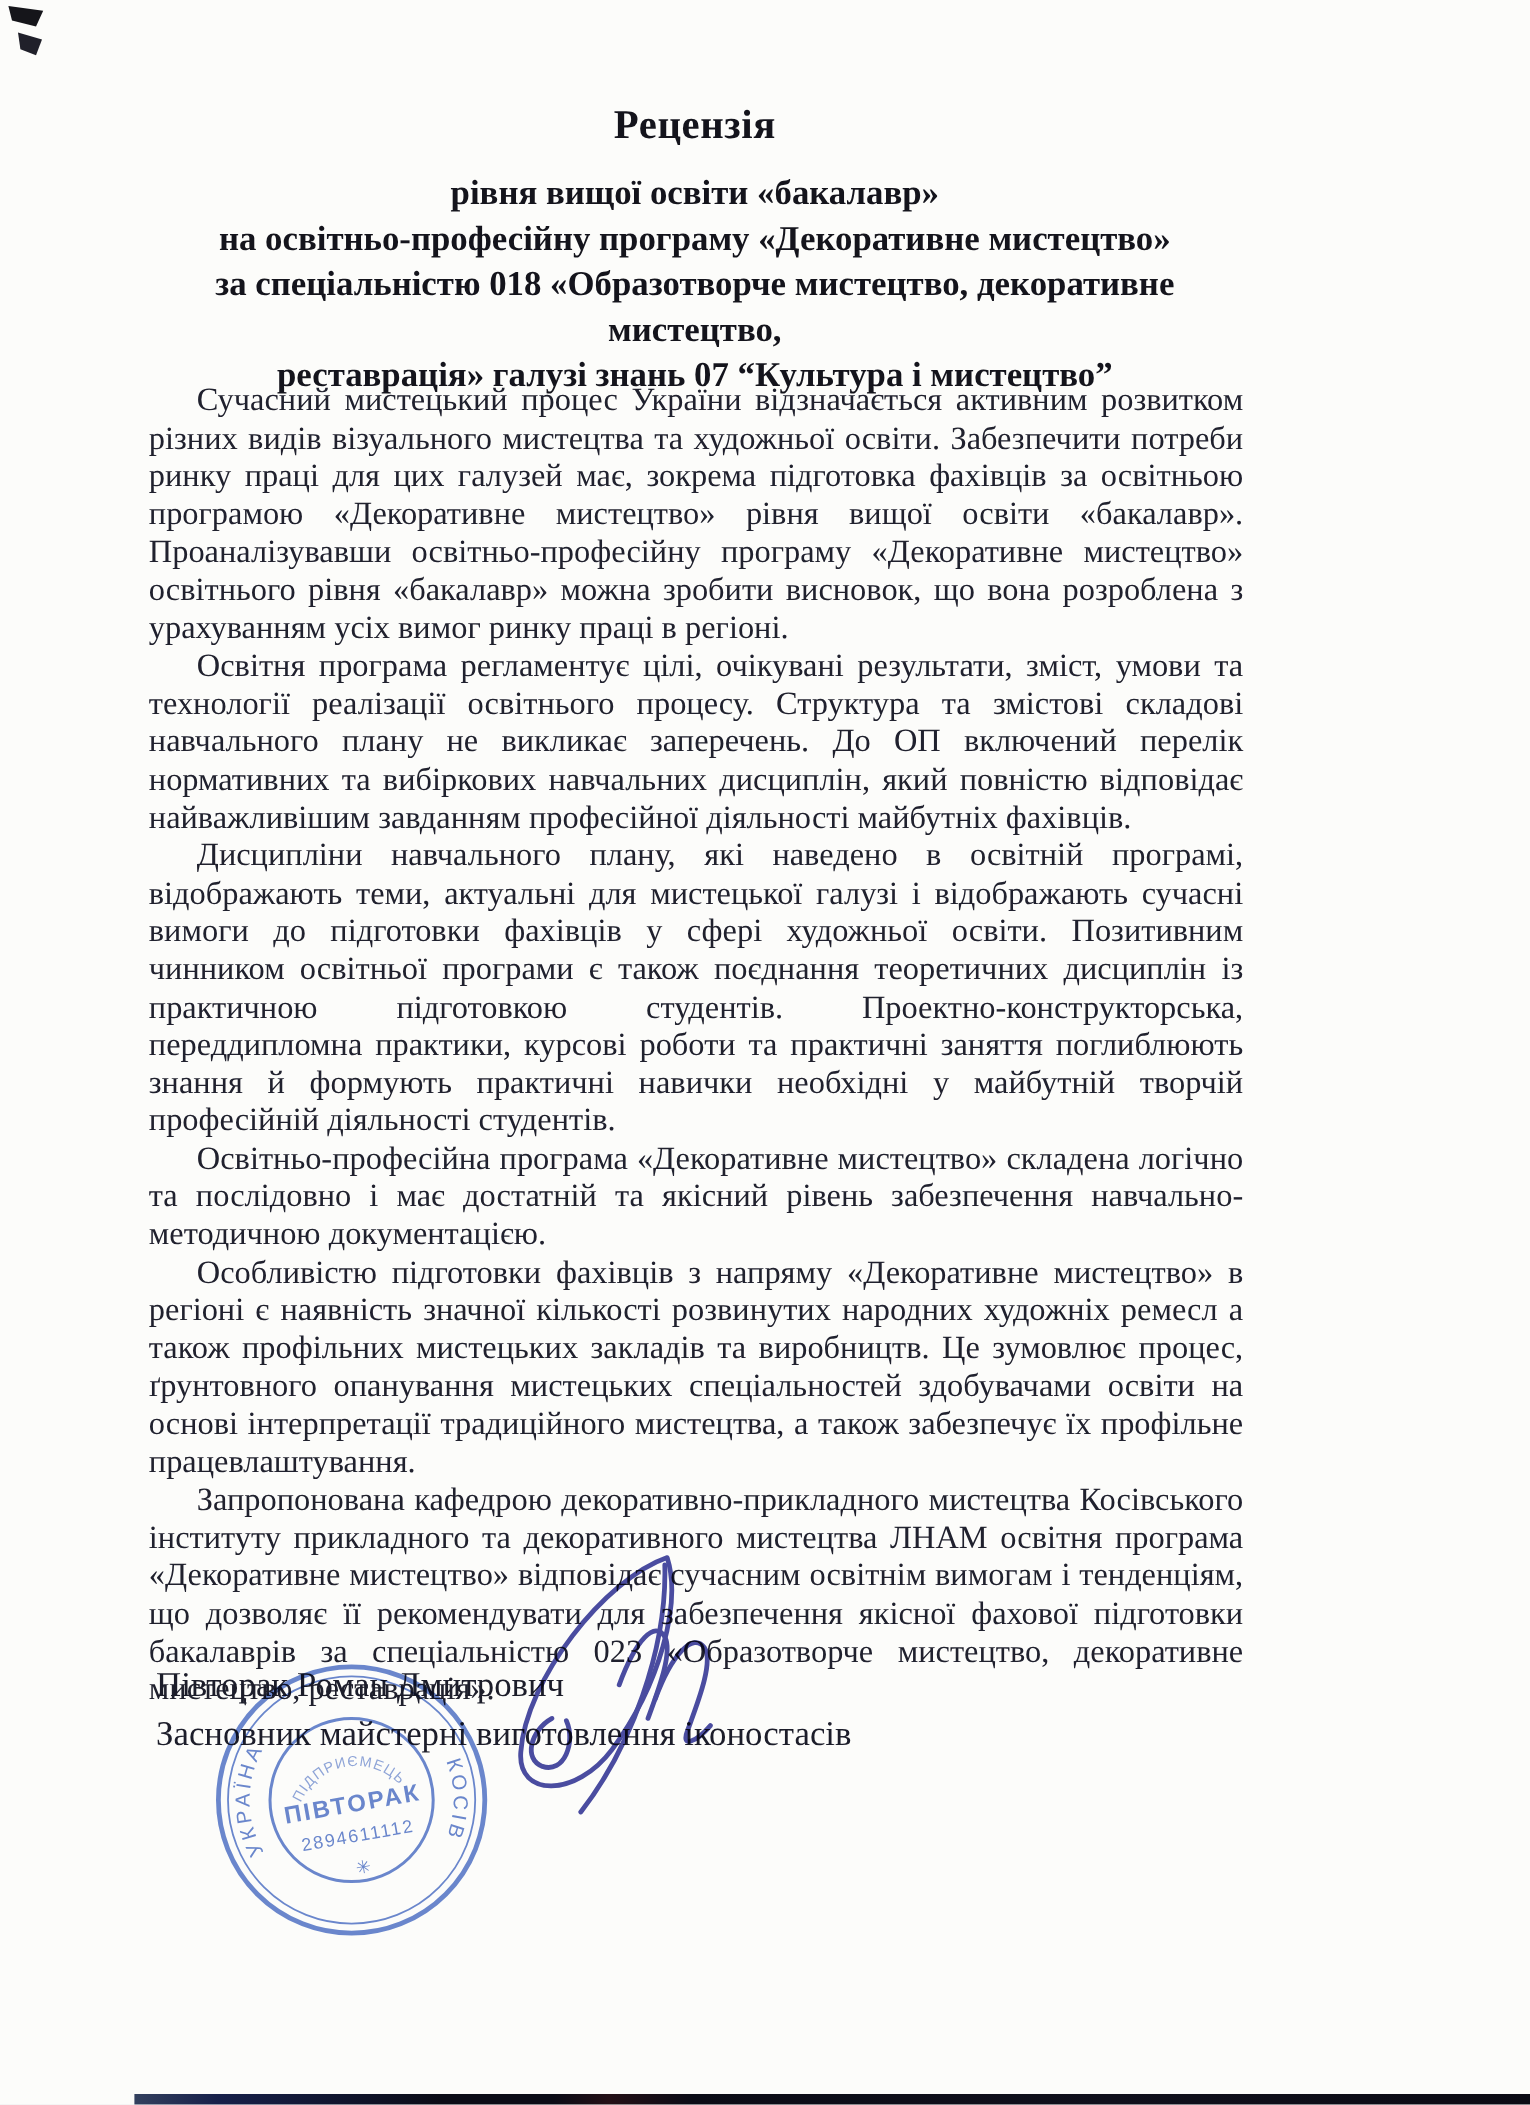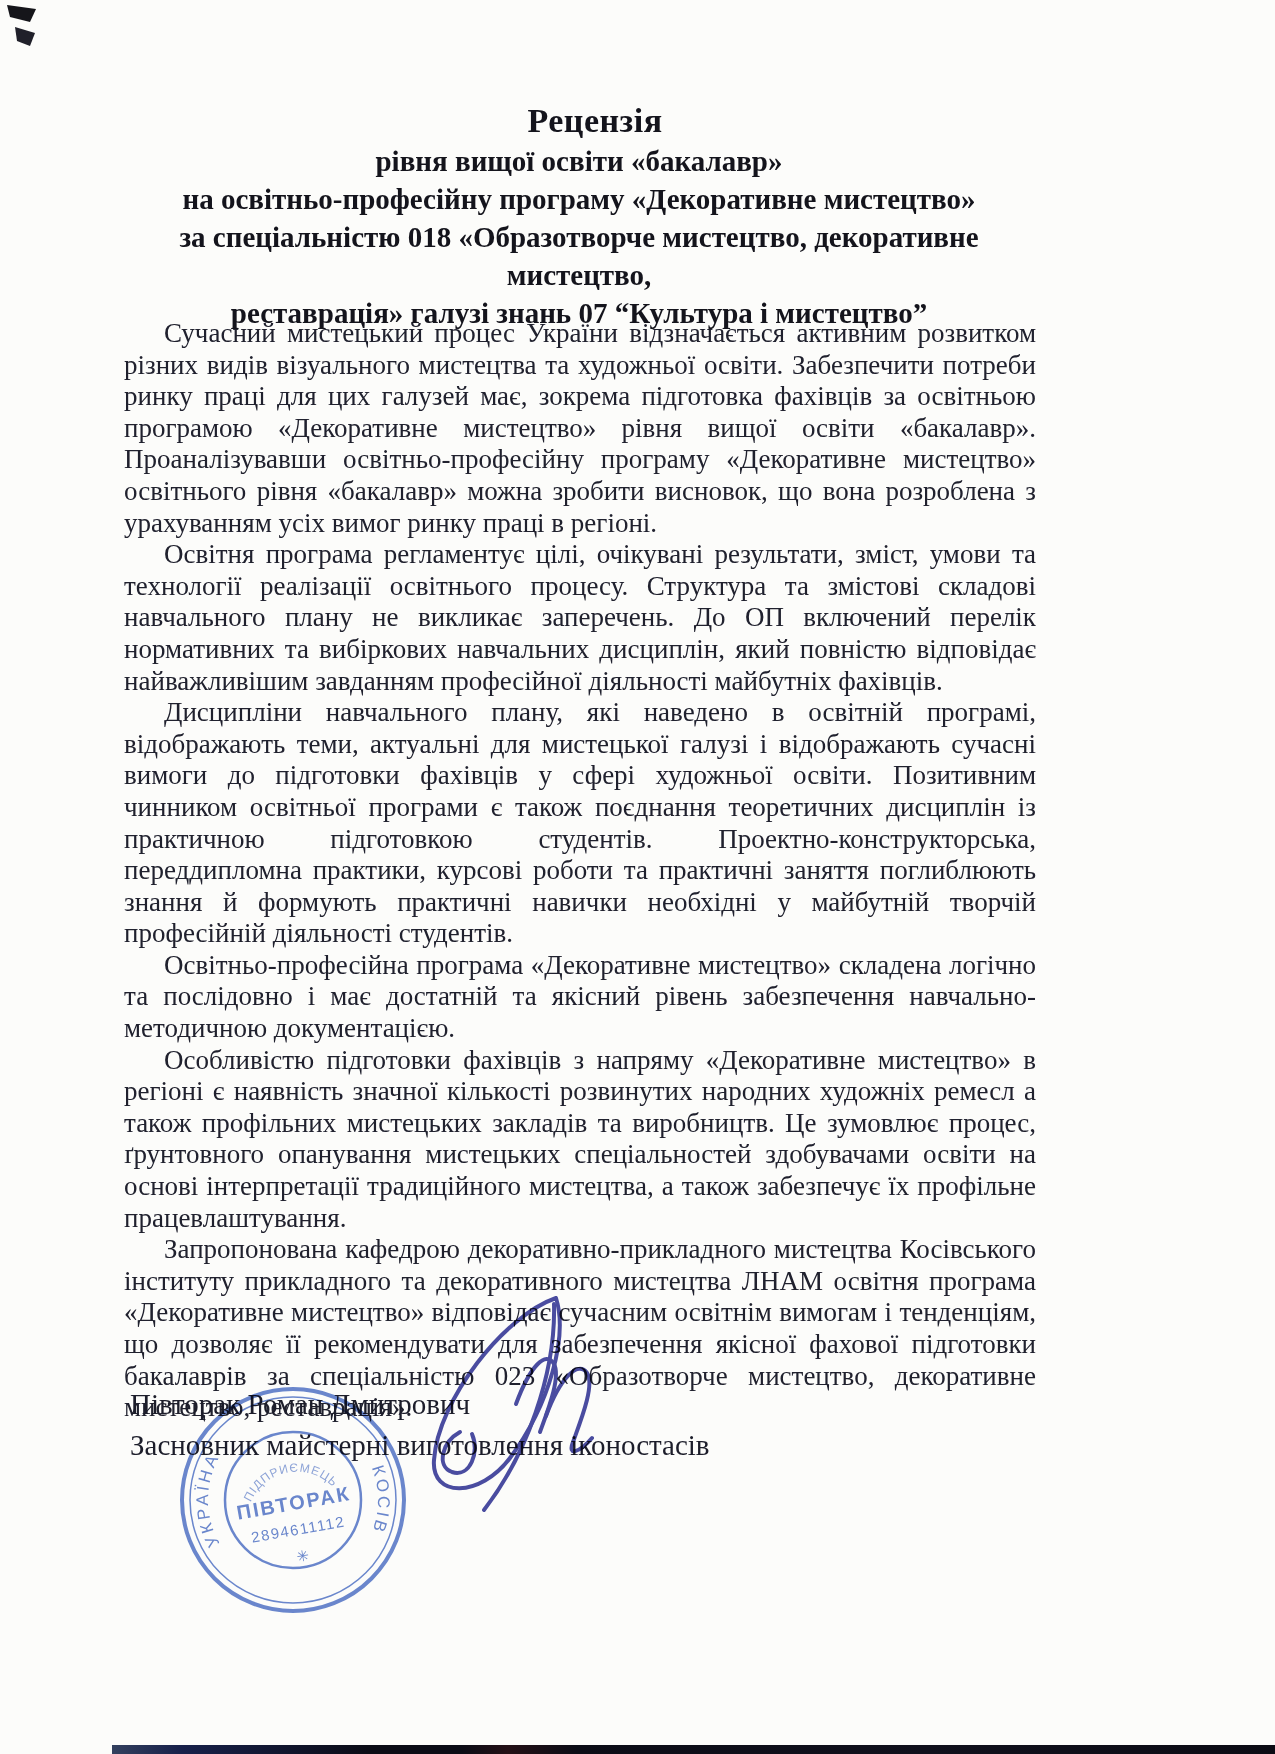--- a/index.html
+++ b/index.html
@@ -8,21 +8,21 @@
     width:1275px;height:1754px;
     margin:0 auto;
     background:#fcfcfa;
     overflow:hidden;
     font-family:"Liberation Serif", serif;
     color:#20212e;
   }
   .doc-title{
     position:absolute;left:124px;top:86px;width:910px;
     text-align:center;font-weight:bold;font-size:34px;color:#14141c;
-    margin:16px;letter-spacing:.5px;
+    margin:0;letter-spacing:.5px;
   }
   .subtitle{
     position:absolute;left:104px;top:142px;width:950px;
     text-align:center;font-weight:bold;font-size:29px;line-height:38px;color:#14141c;
   }
   .body-text{
     position:absolute;left:124px;top:318px;width:912px;
     font-size:27px;line-height:31.6px;
     text-align:justify;
   }

